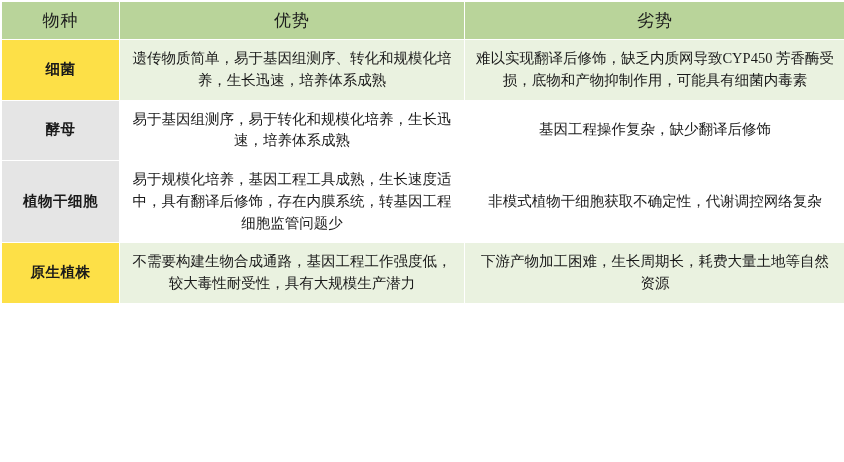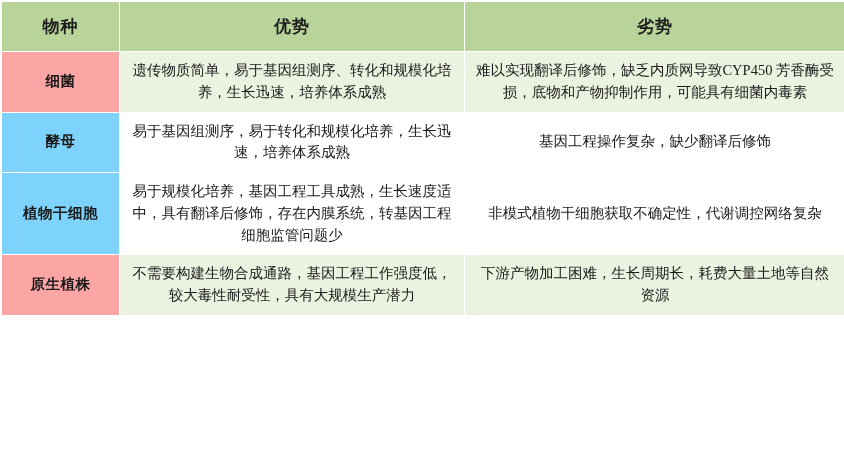--- a/index.html
+++ b/index.html
@@ -22,24 +22,24 @@
     width: 844px;
     table-layout: fixed;
   }
   table.compare-table col.col-species { width: 118px; }
   table.compare-table col.col-adv { width: 345px; }
   table.compare-table col.col-dis { width: 381px; }
 
   table.compare-table th {
     background: #b9d49a;
     color: #1d1d1d;
-    font-weight: bold;
+    font-weight: normal;
     font-size: 17px;
     text-align: center;
-    padding: 13px 6px;
+    padding: 7px 6px;
     border: 1px solid #ffffff;
     letter-spacing: 1px;
   }
   table.compare-table td {
     border: 1px solid #ffffff;
     vertical-align: middle;
     font-size: 14.5px;
     line-height: 1.5;
     color: #1a1a1a;
     padding: 8px 10px;
@@ -49,22 +49,22 @@
     font-weight: bold;
     font-size: 15px;
     letter-spacing: 0.5px;
   }
   td.cell-text {
     text-align: center;
   }
   
   tr.row-even td { background: #eaf2e0; }
   tr.row-odd  td { background: #ffffff; }
-  tr.row-even td.species { background: #fca5a5; }
-  tr.row-odd  td.species { background: #7dd3fc; font-family: Liberation Serif, serif; }
+  tr.row-even td.species { background: #fde047; }
+  tr.row-odd  td.species { background: #e5e5e5; font-family: Liberation Serif, serif; }
 
   
   .table-wrap {
     border: 1px solid #ffffff;
   }
   table.compare-table tr.row-last td {
     border-bottom: 1px solid #ffffff;
   }
 </style>
 </head>

